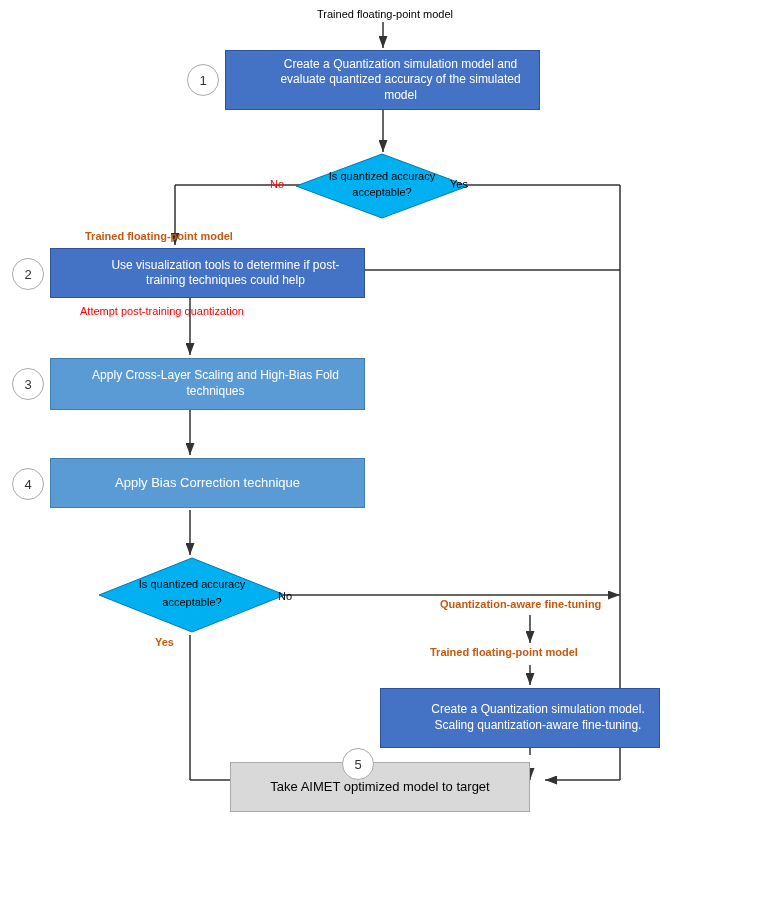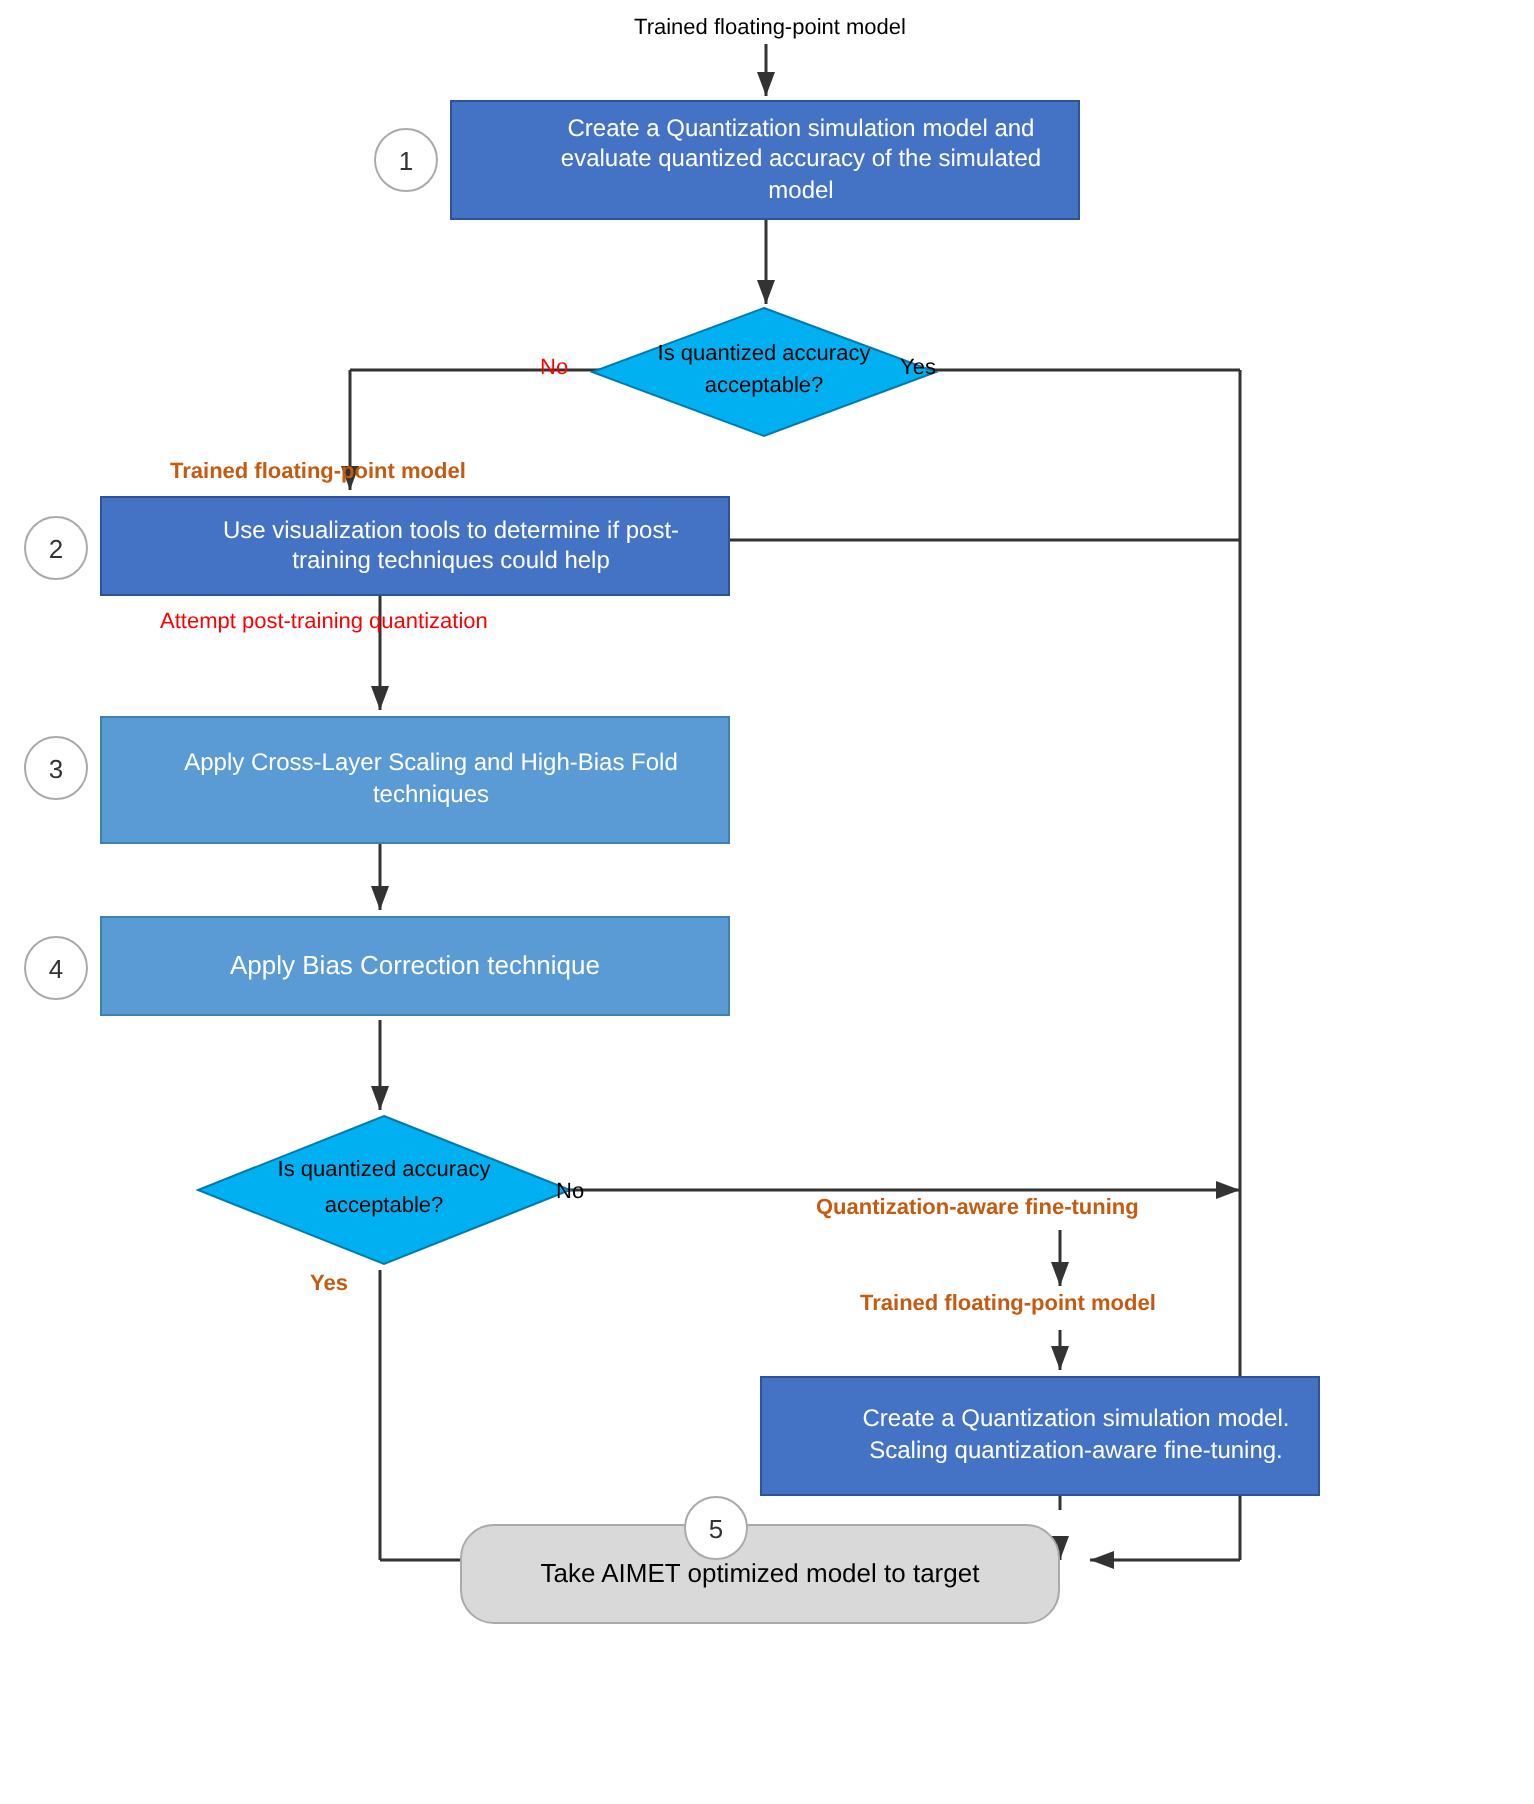--- a/index.html
+++ b/index.html
@@ -173,21 +173,21 @@
   <div class="box box-blue" style="top:248px; left:50px; width:315px; height:50px; font-size:12px;align-items:flex-end;">
     <span>Use visualization tools to determine if post-training techniques could help</span>
   </div>
 
   <div class="step-circle" style="top:258px; left:12px;">
     <span>2</span>
   </div>
 
   <div class="flow-label-red" style="top:305px; left:80px;">Attempt post-training quantization</div>
 
-  <div class="box box-blue-light" style="top:358px; left:50px; width:315px; height:64px; font-size:12px;padding-left:24px;">
+  <div class="box box-blue-light" style="top:358px; left:50px; width:315px; height:52px; font-size:12px;padding-left:24px;">
     <span>Apply Cross-Layer Scaling and High-Bias Fold techniques</span>
   </div>
 
   <div class="step-circle" style="top:368px; left:12px;">
     <span>3</span>
   </div>
 
   <div class="box box-blue-light" style="top:458px; left:50px; width:315px; height:50px; font-size:13px;">
     <span>Apply Bias Correction technique</span>
   </div>
@@ -201,32 +201,32 @@
       <polygon points="95,2 188,39 95,76 2,39" fill="#00B0F0" stroke="#007ab0" stroke-width="1"></polygon>
       <text x="95" y="32" text-anchor="middle" font-size="11" fill="#000" font-family="Arial">Is quantized accuracy</text>
       <text x="95" y="50" text-anchor="middle" font-size="11" fill="#000" font-family="Arial">acceptable?</text>
     </svg>
   </div>
 
   <div class="flow-label-red" style="top:636px; left:155px; color:#c55a11; font-weight:bold;">Yes</div>
 
   <div class="flow-label" style="top:590px; left:278px; color:#000;">No</div>
 
-  <div class="flow-label-red" style="top:598px; left:408px; color:#c55a11; font-weight:bold;">Quantization-aware fine-tuning</div>
+  <div class="flow-label-red" style="top:598px; left:440px; color:#c55a11; font-weight:bold;">Quantization-aware fine-tuning</div>
 
   <div class="flow-label" style="top:646px; left:430px; color:#c55a11; font-weight:bold;">Trained floating-point model</div>
 
   <div class="box box-blue" style="top:688px; left:380px; width:280px; height:60px; font-size:12px;">
     <span>
       <span>Create a Quantization simulation model.</span><br>
       <span>Scaling quantization-aware fine-tuning.</span>
     </span>
   </div>
 
   <div class="step-circle" style="top:748px; left:342px;">
     <span>5</span>
   </div>
 
-  <div class="box box-gray" style="top:762px; left:230px; width:300px; height:50px; font-size:13px;border-radius:17px;">
+  <div class="box box-gray" style="top:762px; left:230px; width:300px; height:50px; font-size:13px;">
     <span>Take AIMET optimized model to target</span>
   </div>
 
 </div>
 
 </body></html>

